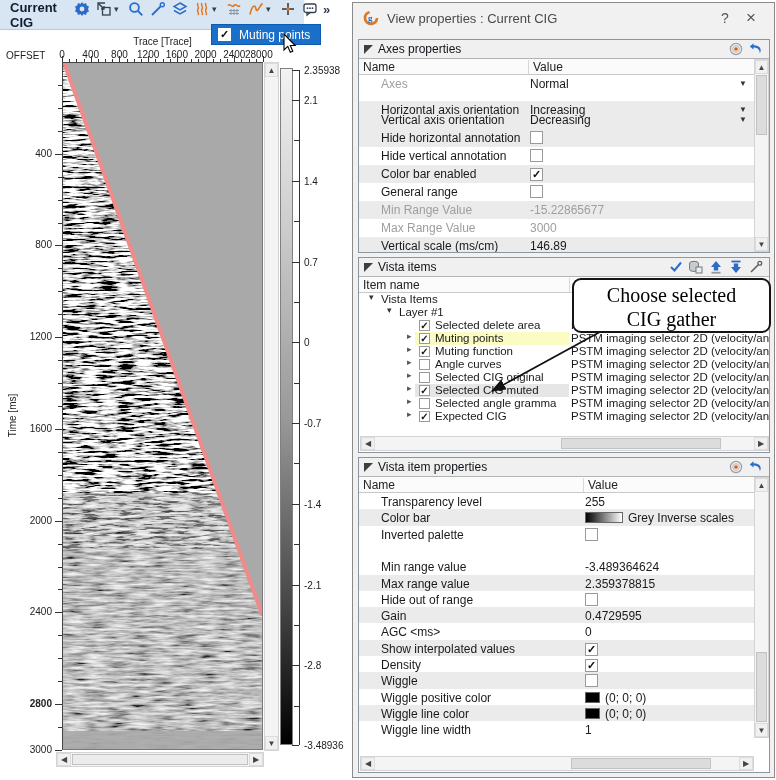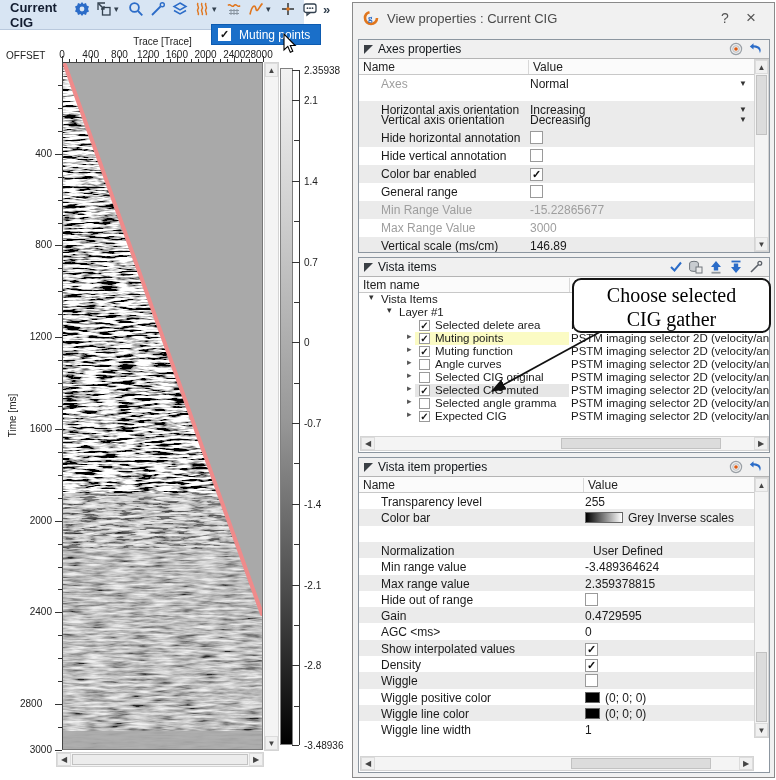--- a/index.html
+++ b/index.html
@@ -307,21 +307,21 @@
       <div class="tickmark" style="top: 681.2px; height: 1px; width: 4px; left: 58px;"></div>
       <div class="tickmark" style="top: 704.133px; height: 1px; width: 7px; left: 55px;"></div>
       <div class="tickmark" style="top: 727.067px; height: 1px; width: 4px; left: 58px;"></div>
       <div class="tickmark" style="top: 750px; height: 1px; width: 7px; left: 55px;"></div>
       <div class="axis-lbl" style="left: 20px; width: 32px; text-align: right; top: 147.733px;">400</div>
       <div class="axis-lbl" style="left: 20px; width: 32px; text-align: right; top: 239.467px;">800</div>
       <div class="axis-lbl" style="left: 20px; width: 32px; text-align: right; top: 331.2px;">1200</div>
       <div class="axis-lbl" style="left: 20px; width: 32px; text-align: right; top: 422.933px;">1600</div>
       <div class="axis-lbl" style="left: 20px; width: 32px; text-align: right; top: 514.667px;">2000</div>
       <div class="axis-lbl" style="left: 20px; width: 32px; text-align: right; top: 606.4px;">2400</div>
-      <div class="axis-lbl" style="left: 20px; width: 32px; text-align: left; top: 698.133px;">2800</div>
+      <div class="axis-lbl" style="left: 20px; width: 32px; text-align: right; top: 698.133px; font-weight: bold;">2800</div>
       <div class="axis-lbl" style="left: 20px; width: 32px; text-align: right; top: 744px;">3000</div>
       <div class="tickmark" style="left: 292px; width: 7px; height: 1px; top: 70px;"></div>
       <div class="cb-lbl" style="left: 304px; top: 65px;">2.35938</div>
       <div class="tickmark" style="left: 292px; width: 7px; height: 1px; top: 99.9349px;"></div>
       <div class="cb-lbl" style="left: 304px; top: 94.9349px;">2.1</div>
       <div class="tickmark" style="left: 292px; width: 7px; height: 1px; top: 180.722px;"></div>
       <div class="cb-lbl" style="left: 304px; top: 175.722px;">1.4</div>
       <div class="tickmark" style="left: 292px; width: 7px; height: 1px; top: 261.508px;"></div>
       <div class="cb-lbl" style="left: 304px; top: 256.508px;">0.7</div>
       <div class="tickmark" style="left: 292px; width: 7px; height: 1px; top: 342.295px;"></div>
@@ -565,23 +565,23 @@
       </div>
       <div class="rows-wrap" id="ip-rows" style="top:35px; height:245px;">
           <div class="prow" style="top: 0px; height: 16.3px;">
             <div class="nm">Transparency level</div>
             <div class="val" style="left: 226px;">255</div>
           </div>
           <div class="prow stripe" style="top: 16.3px; height: 16.3px;">
             <div class="nm">Color bar</div>
             <div class="val" style="left: 226px;"><span class="swatch" style="width: 38px; height: 11px; background: linear-gradient(90deg, rgb(0, 0, 0), rgb(255, 255, 255));"></span>Grey Inverse scales</div>
           </div>
-          <div class="prow stripe" style="top: 48.9px; height: 16.3px;">
-            <div class="nm">Normalization</div>
-            <div class="val" style="left: 234px;">User Defined</div>
+          <div class="prow" style="top: 32.6px; height: 16.3px;">
+            <div class="nm">Inverted palette</div>
+            <div class="val" style="left: 226px;"><span class="cb"></span></div>
           </div>
           <div class="prow" style="top: 65.2px; height: 16.3px;">
             <div class="nm">Min range value</div>
             <div class="val" style="left: 226px;">-3.489364624</div>
           </div>
           <div class="prow stripe" style="top: 81.5px; height: 16.3px;">
             <div class="nm">Max range value</div>
             <div class="val" style="left: 226px;">2.359378815</div>
           </div>
           <div class="prow" style="top: 97.8px; height: 25px;">

